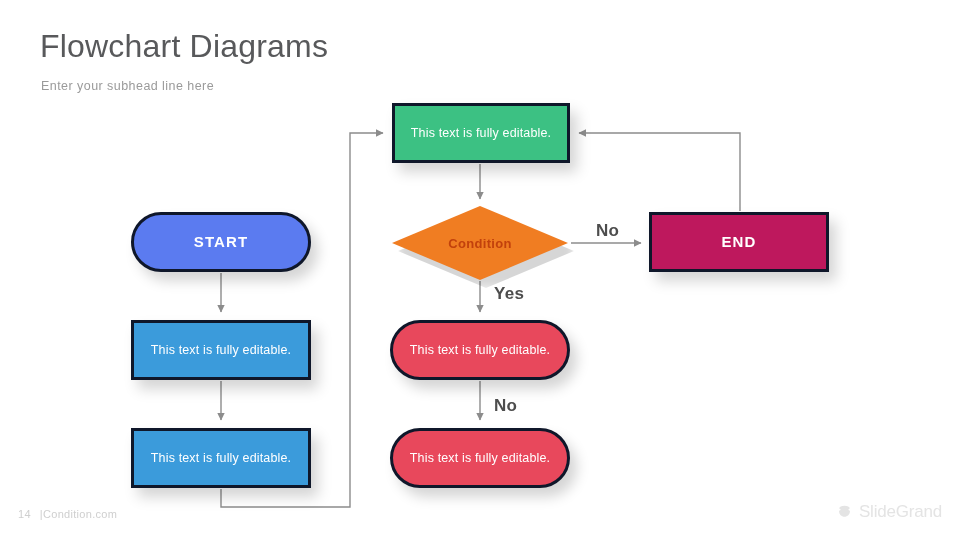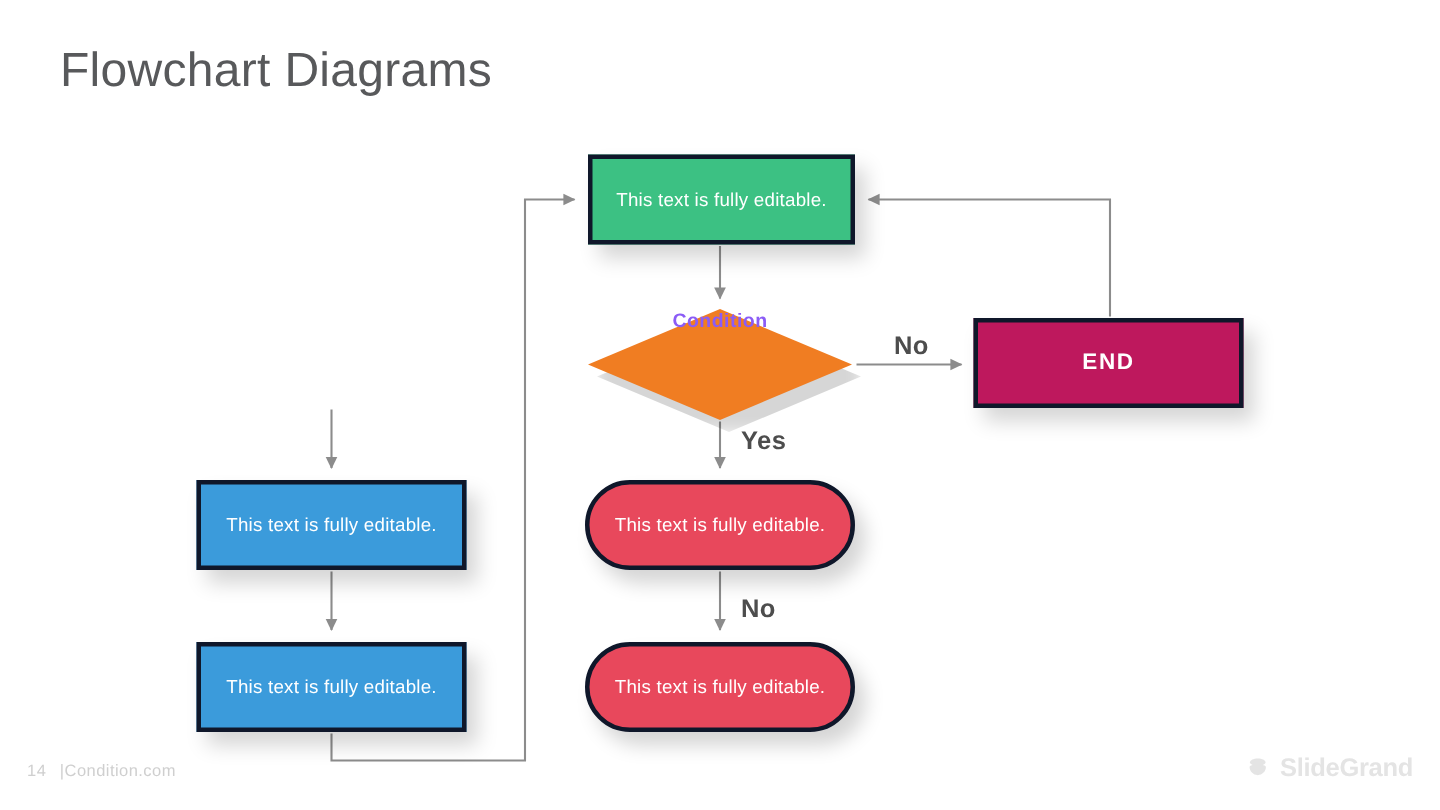--- a/index.html
+++ b/index.html
@@ -59,22 +59,22 @@
   }
   #cond-shadow{
     position:absolute;left:6px;top:8px;width:100%;height:100%;
     background:rgba(0,0,0,.16);
     clip-path:polygon(50% 0%,100% 50%,50% 100%,0% 50%);
     filter:blur(5px);
     z-index:-1;
   }
   #cond-label{
     position:absolute;left:0;top:0;width:100%;height:100%;
-    display:flex;justify-content:center;
-    color:#8b5cf6;
+    display:flex;align-items:center;justify-content:center;
+    color:#c2410c;
   }
 
   
   .edge-lbl{
     position:absolute;z-index:4;
     font-size:17px;font-weight:700;color:#4d4d4d;
     letter-spacing:.3px;white-space:nowrap;
   }
 
   
@@ -83,28 +83,29 @@
     font-size:11px;color:#cfcfcf;white-space:nowrap;
     letter-spacing:.3px;
   }
   #footer .pg{margin-right:9px;}
   #brand{
     position:absolute;right:18px;top:502px;
     display:flex;align-items:center;gap:6px;
     color:#e4e4e4;
   }
   #brand .mark{width:17px;height:17px;display:block;}
-  #brand .bname{font-size:17px;font-weight:700;letter-spacing:-.2px;color:#e4e4e4;text-align:right;}
+  #brand .bname{font-size:17px;font-weight:400;letter-spacing:-.2px;color:#e4e4e4;text-align:right;}
 </style>
 </head>
 <body>
 
 <div id="slide">
 
   <div id="title">Flowchart Diagrams</div>
+  <div id="subtitle">Enter your subhead line here</div>
 
   <svg id="wires" viewBox="0 0 960 540" xmlns="http://www.w3.org/2000/svg">
     <defs>
       <marker id="ah" markerWidth="9" markerHeight="9" refX="7.4" refY="4.5" orient="auto" markerUnits="userSpaceOnUse">
         <path d="M0,0.6 L8,4.5 L0,8.4 z" fill="#8C8C8C"></path>
       </marker>
     </defs>
     <g stroke="#8C8C8C" stroke-width="1.4" fill="none">
 
       <path d="M221,273 L221,312" marker-end="url(#ah)"></path>
@@ -118,20 +119,23 @@
       <path d="M571,243 L641,243" marker-end="url(#ah)"></path>
 
       <path d="M480,281 L480,312" marker-end="url(#ah)"></path>
 
       <path d="M480,381 L480,420" marker-end="url(#ah)"></path>
 
       <path d="M740,211 L740,133 L579,133" marker-end="url(#ah)"></path>
     </g>
   </svg>
 
+  <div class="node pill sh ring" style="left:131px;top:212px;width:180px;height:60px;background:#5B7BF0;">
+    <span class="lbl cap-txt">START</span>
+  </div>
 
   <div class="node rect sh ring" style="left:131px;top:320px;width:180px;height:60px;background:#3B9BDB;">
     <span class="lbl body-txt">This text is fully editable.</span>
   </div>
 
   <div class="node rect sh ring" style="left:131px;top:428px;width:180px;height:60px;background:#3B9BDB;">
     <span class="lbl body-txt">This text is fully editable.</span>
   </div>
 
   <div class="node rect sh ring" style="left:392px;top:103px;width:178px;height:60px;background:#3CC183;">

